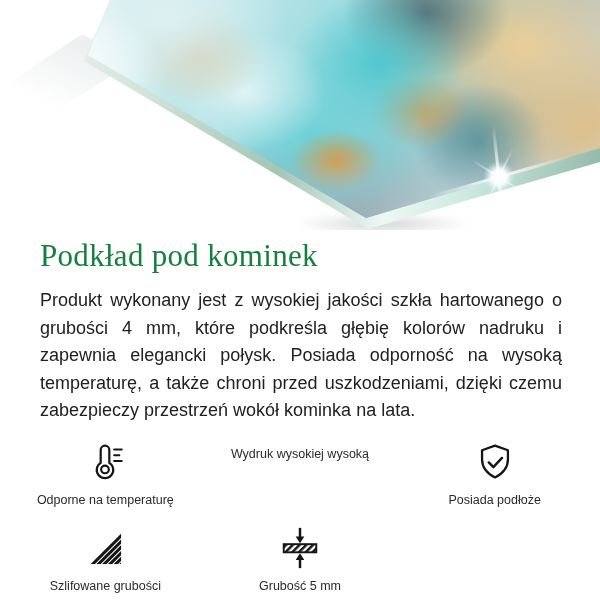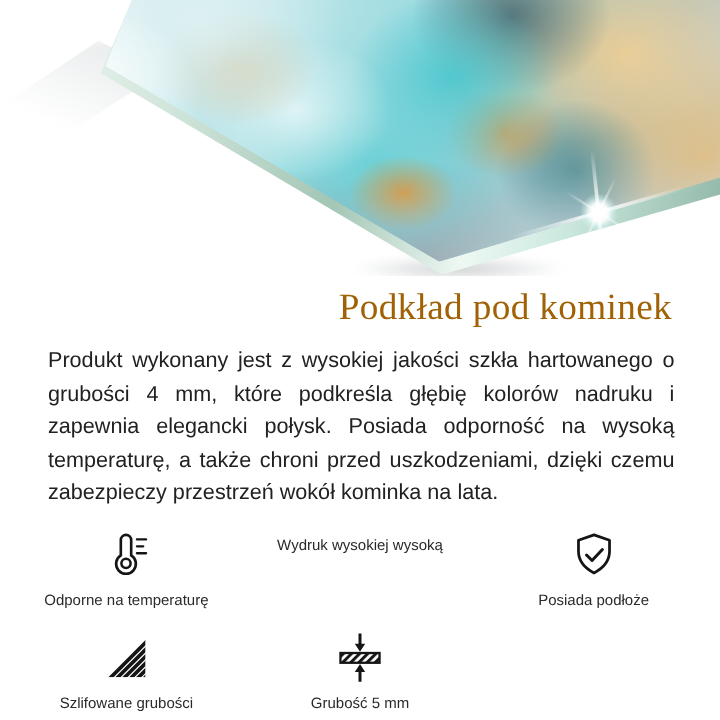--- a/index.html
+++ b/index.html
@@ -66,21 +66,21 @@
   .sparkle .r3{width:64px;height:2px;transform:translate(-50%,-50%) rotate(32deg);opacity:.8;}
   .sparkle .r4{width:64px;height:2px;transform:translate(-50%,-50%) rotate(-64deg);opacity:.8;}
   .sparkle .core{
     position:absolute;left:0;top:0;width:30px;height:30px;transform:translate(-50%,-50%);
     background:radial-gradient(circle,#fff 0 20%,rgba(255,255,255,.9) 36%,rgba(215,248,248,.4) 58%,rgba(255,255,255,0) 75%);
   }
   
   .title{
     margin:8px 40px 0 40px;
     font-family:"Liberation Serif",serif;font-weight:400;
-    font-size:31px;line-height:36px;color:#a16207;letter-spacing:.3px;text-align:right;
+    font-size:31px;line-height:36px;color:#15803d;letter-spacing:.3px;
   }
   .title span{display:block;}
   .description{
     margin:13px 38px 0 40px;
     font-size:18px;line-height:27.5px;color:#212121;text-align:justify;
   }
   
   .features{
     margin-top:14px;padding:0 8px;
     display:grid;grid-template-columns:repeat(3,1fr);row-gap:18px;

